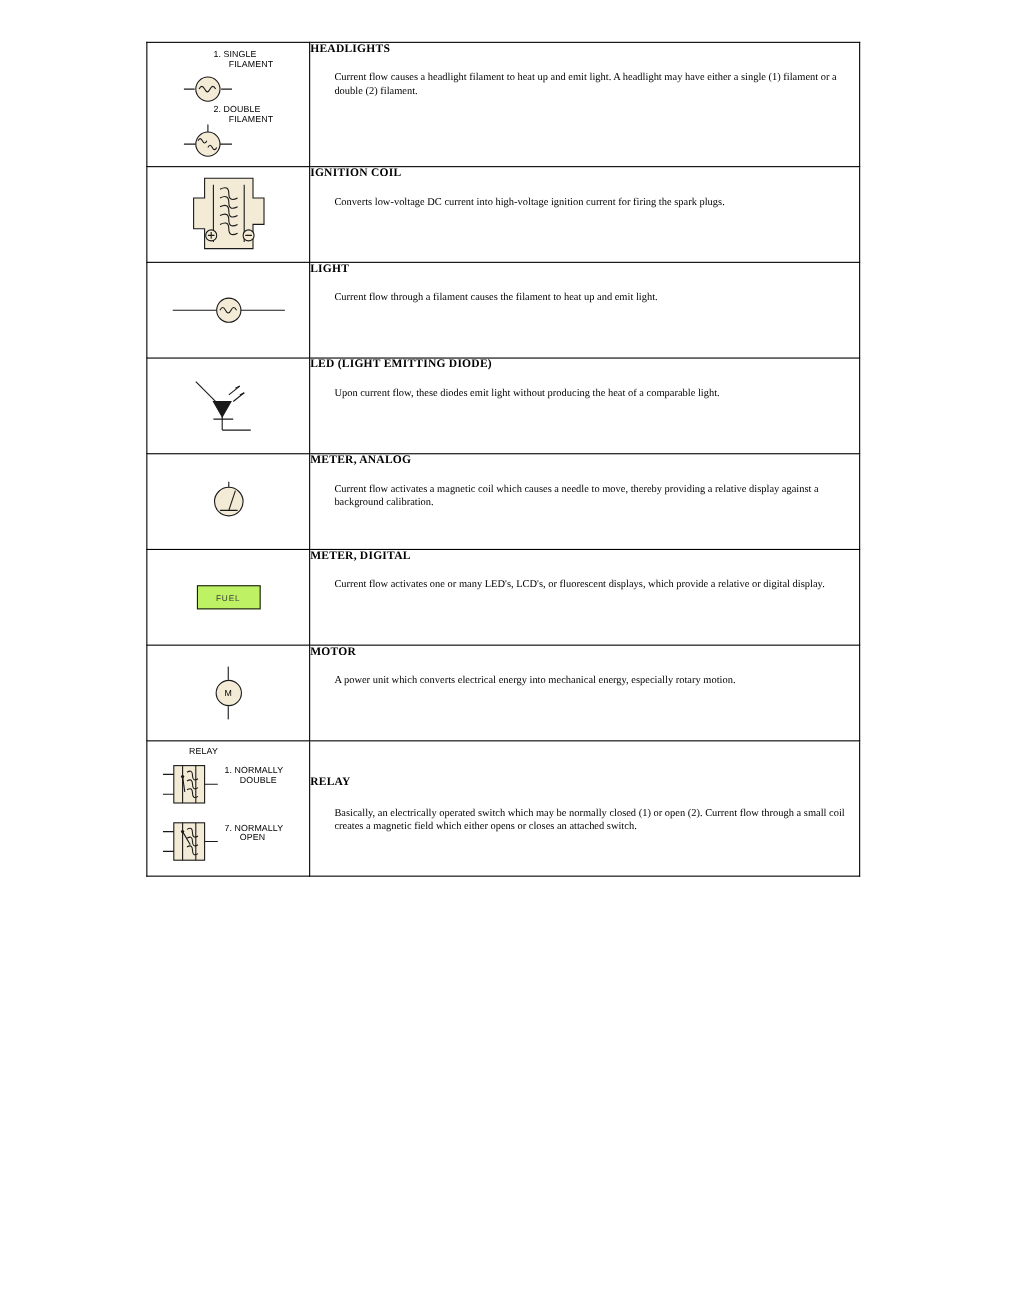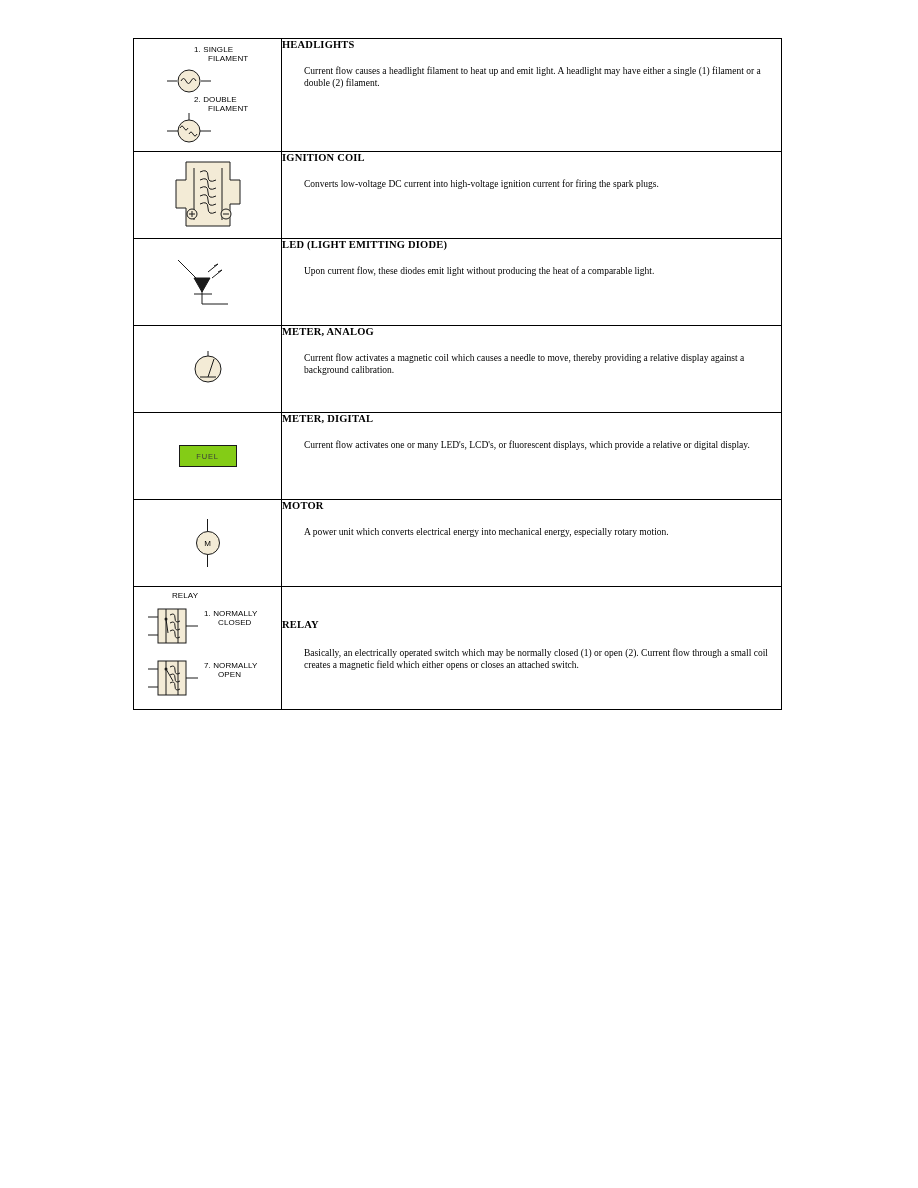--- a/index.html
+++ b/index.html
@@ -75,21 +75,21 @@
     color: #000;
     letter-spacing: 0.1px;
   }
   .cap-center { text-align: center; }
 
   svg { display: block; }
 
   .fuel-box {
     width: 56px; height: 20px;
     border: 1px solid #1a1a1a;
-    background: #84cc16;
+    background: #bef264;
     display: flex;
     align-items: center;
     justify-content: center;
   }
   .fuel-label {
     font-family: "Liberation Sans", sans-serif;
     font-size: 7.5px;
     letter-spacing: 0.8px;
     color: #3a3a3a;
   }
@@ -176,20 +176,36 @@
               <line x1="53" y1="56" x2="59" y2="56" stroke="#1a1a1a" stroke-width="1"></line>
             </svg>
           </div>
         </td>
         <td class="col-desc desc-cell">
           <div class="desc-title">IGNITION COIL</div>
           <div class="desc-body">Converts low-voltage DC current into high-voltage ignition current for firing the spark plugs.</div>
         </td>
       </tr>
 
+      <tr>
+        <td class="col-symbol" style="height:86px">
+          <div class="symbol-art" style="height:86px">
+            <svg width="110" height="30" viewBox="0 0 110 30">
+              <line x1="4" y1="15" x2="44" y2="15" stroke="#1a1a1a" stroke-width="1"></line>
+              <line x1="66" y1="15" x2="106" y2="15" stroke="#1a1a1a" stroke-width="1"></line>
+              <circle cx="55" cy="15" r="11" fill="#f3ebd6" stroke="#1a1a1a" stroke-width="1"></circle>
+              <path d="M47 15 q2.5 -5 5 0 q2.5 5 5 0 q2.5 -5 5 0" fill="none" stroke="#1a1a1a" stroke-width="1"></path>
+            </svg>
+          </div>
+        </td>
+        <td class="col-desc desc-cell">
+          <div class="desc-title">LIGHT</div>
+          <div class="desc-body">Current flow through a filament causes the filament to heat up and emit light.</div>
+        </td>
+      </tr>
 
       <tr>
         <td class="col-symbol" style="height:86px">
           <div class="symbol-art" style="height:86px">
             <svg width="80" height="60" viewBox="0 0 80 60">
               <line x1="10" y1="8" x2="34" y2="32" stroke="#1a1a1a" stroke-width="1"></line>
               <line x1="34" y1="32" x2="34" y2="52" stroke="#1a1a1a" stroke-width="1"></line>
               <line x1="34" y1="52" x2="60" y2="52" stroke="#1a1a1a" stroke-width="1"></line>
               <polygon points="26,26 42,26 34,40" fill="#1a1a1a" stroke="#1a1a1a" stroke-width="1"></polygon>
               <line x1="26" y1="42" x2="44" y2="42" stroke="#1a1a1a" stroke-width="1"></line>
@@ -274,21 +290,21 @@
                   <path d="M22 12 q5 -3 5 3 q0 6 5 3"></path>
                   <path d="M22 20 q5 -3 5 3 q0 6 5 3"></path>
                   <path d="M22 28 q5 -3 5 3 q0 6 5 3"></path>
                 </g>
                 <circle cx="18" cy="16" r="1.5" fill="#1a1a1a"></circle>
                 <line x1="18" y1="16" x2="20" y2="30" stroke="#1a1a1a" stroke-width="1"></line>
               </svg>
             </div>
             <div class="cap" style="position:absolute;left:70px;top:22px;">
               <div>1. NORMALLY</div>
-              <div style="padding-left:14px">CLOSED</div>
+              <div style="padding-left:14px">DOUBLE</div>
             </div>
 
             <div style="position:absolute;left:14px;top:68px;">
               <svg width="52" height="46" viewBox="0 0 52 46">
                 <rect x="10" y="6" width="28" height="34" fill="#f3ebd6" stroke="#1a1a1a" stroke-width="1"></rect>
                 <line x1="0" y1="14" x2="10" y2="14" stroke="#1a1a1a" stroke-width="1"></line>
                 <line x1="0" y1="32" x2="10" y2="32" stroke="#1a1a1a" stroke-width="1"></line>
                 <line x1="38" y1="23" x2="50" y2="23" stroke="#1a1a1a" stroke-width="1"></line>
                 <line x1="18" y1="6" x2="18" y2="40" stroke="#1a1a1a" stroke-width="1"></line>
                 <line x1="30" y1="6" x2="30" y2="40" stroke="#1a1a1a" stroke-width="1"></line>

